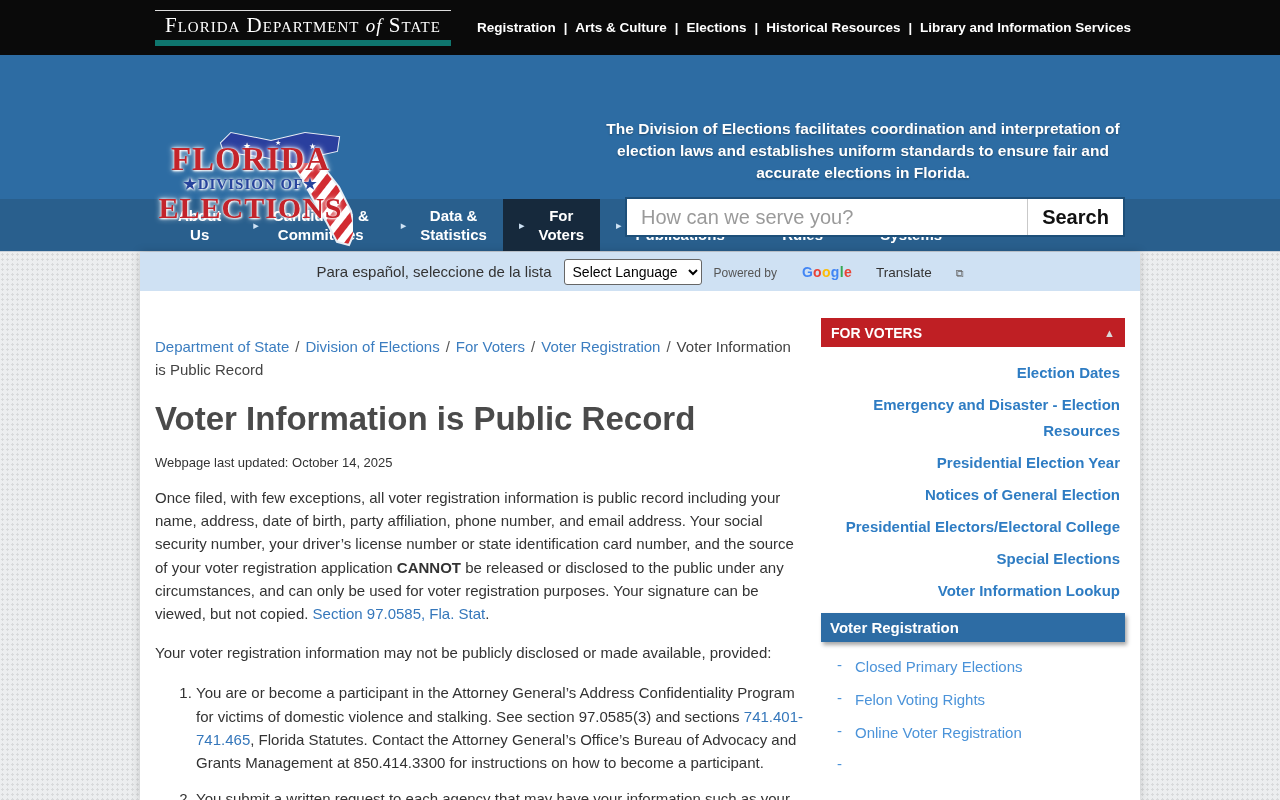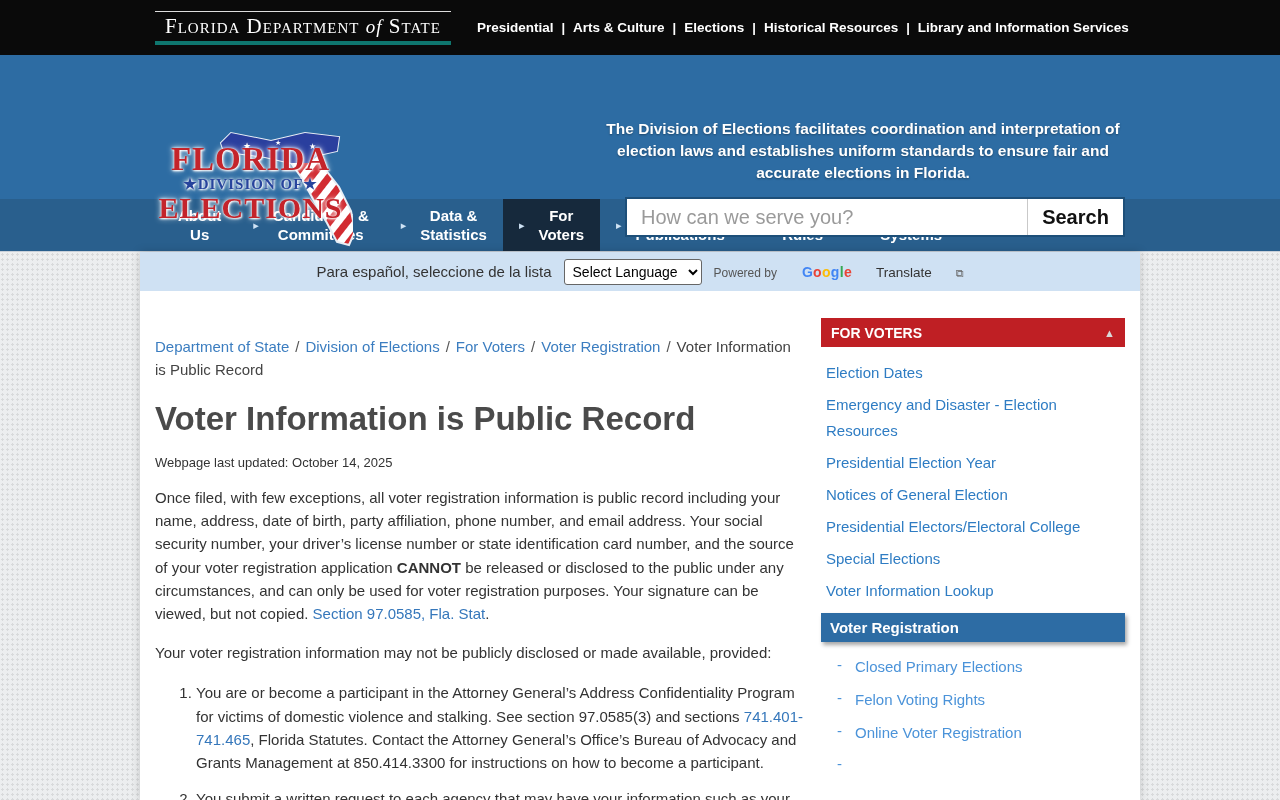--- a/index.html
+++ b/index.html
@@ -4,21 +4,21 @@
 <style>
   * { margin:0; padding:0; box-sizing:border-box; }
   html,body { width:1280px; height:800px; overflow:hidden; background:#eef0f1; }
   body { font-family:"Liberation Sans", sans-serif; }
   a { text-decoration:none; cursor:pointer; }
 
   
   .topbar { height:55px; background:#0a0a0a; display:flex; align-items:center; }
   .dos-logo { margin-left:155px; color:#fff; font-family:"Liberation Serif", serif;
               font-variant:small-caps; font-size:21px; letter-spacing:1px;
-              border-top:1px solid #ddd; border-bottom:4px solid #0f766e; padding:2px 10px; white-space:nowrap; }
+              border-top:1px solid #ddd; border-bottom:6px solid #0f766e; padding:2px 10px; white-space:nowrap; }
   .dos-logo .of { font-style:italic; font-variant:normal; font-size:19px; }
   .top-links { margin-left:26px; display:flex; align-items:center; }
   .top-links a { color:#fff; font-size:13.5px; font-weight:bold; }
   .top-links .sep { color:#fff; font-size:13px; font-weight:bold; margin:0 8px; }
 
   
   .header { height:144px; background:#2d6ca3; position:relative; }
   .doe-logo { position:absolute; left:158px; top:60px; width:200px; height:132px; }
   .doe-logo svg { position:absolute; left:55px; top:0; }
   .doe-text { position:absolute; left:0; top:28px; text-align:center; width:185px;
@@ -81,37 +81,37 @@
   .main ol { margin-top:17px; padding-left:41px; }
   .main ol li { font-size:15px; line-height:23.2px; margin-bottom:13px; }
 
   
   .sidebar { width:304px; margin-left:auto; padding-top:27px; }
   .side-head { background:#bf1f24; color:#fff; font-size:14px; font-weight:bold;
                height:29px; display:flex; align-items:center; padding:0 10px; }
   .side-head .caret { margin-left:auto; color:#d9d9d9; font-size:11px; }
   .side-links { list-style:none; margin-top:10px; }
   .side-links li { margin:0; }
-  .side-links a { display:block; color:#2e7cc3; font-size:15px; font-weight:normal;
-                  line-height:26px; padding:3px 5px; }
+  .side-links a { display:block; color:#2e7cc3; font-size:15px; font-weight:bold;
+                  line-height:26px; padding:3px 5px;text-align:right; }
   .side-active { background:#2d6ca4; color:#fff !important; font-size:15px; font-weight:bold;
                  padding:6px 9px; margin-top:6px; box-shadow:2px 3px 4px rgba(0,0,0,0.35);
                  display:block; }
   .sub-links { list-style:none; margin-top:14px; }
   .sub-links li { display:flex; margin-bottom:12px; }
   .sub-links .dash { width:18px; margin-left:16px; color:#4b93d9; font-size:15px; flex:none; }
   .sub-links a { color:#4b93d9; font-size:15px; font-weight:normal; line-height:21px; }
 </style>
 </head>
 <body>
 
 <div class="topbar">
   <div class="dos-logo"><span>Florida Department </span><span class="of">of</span><span> State</span></div>
   <div class="top-links">
-    <a>Presidential</a>
+    <a>Registration</a>
     <span class="sep">|</span>
     <a>Arts &amp; Culture</a>
     <span class="sep">|</span>
     <a>Elections</a>
     <span class="sep">|</span>
     <a>Historical Resources</a>
     <span class="sep">|</span>
     <a>Library and Information Services</a>
   </div>
 </div>

